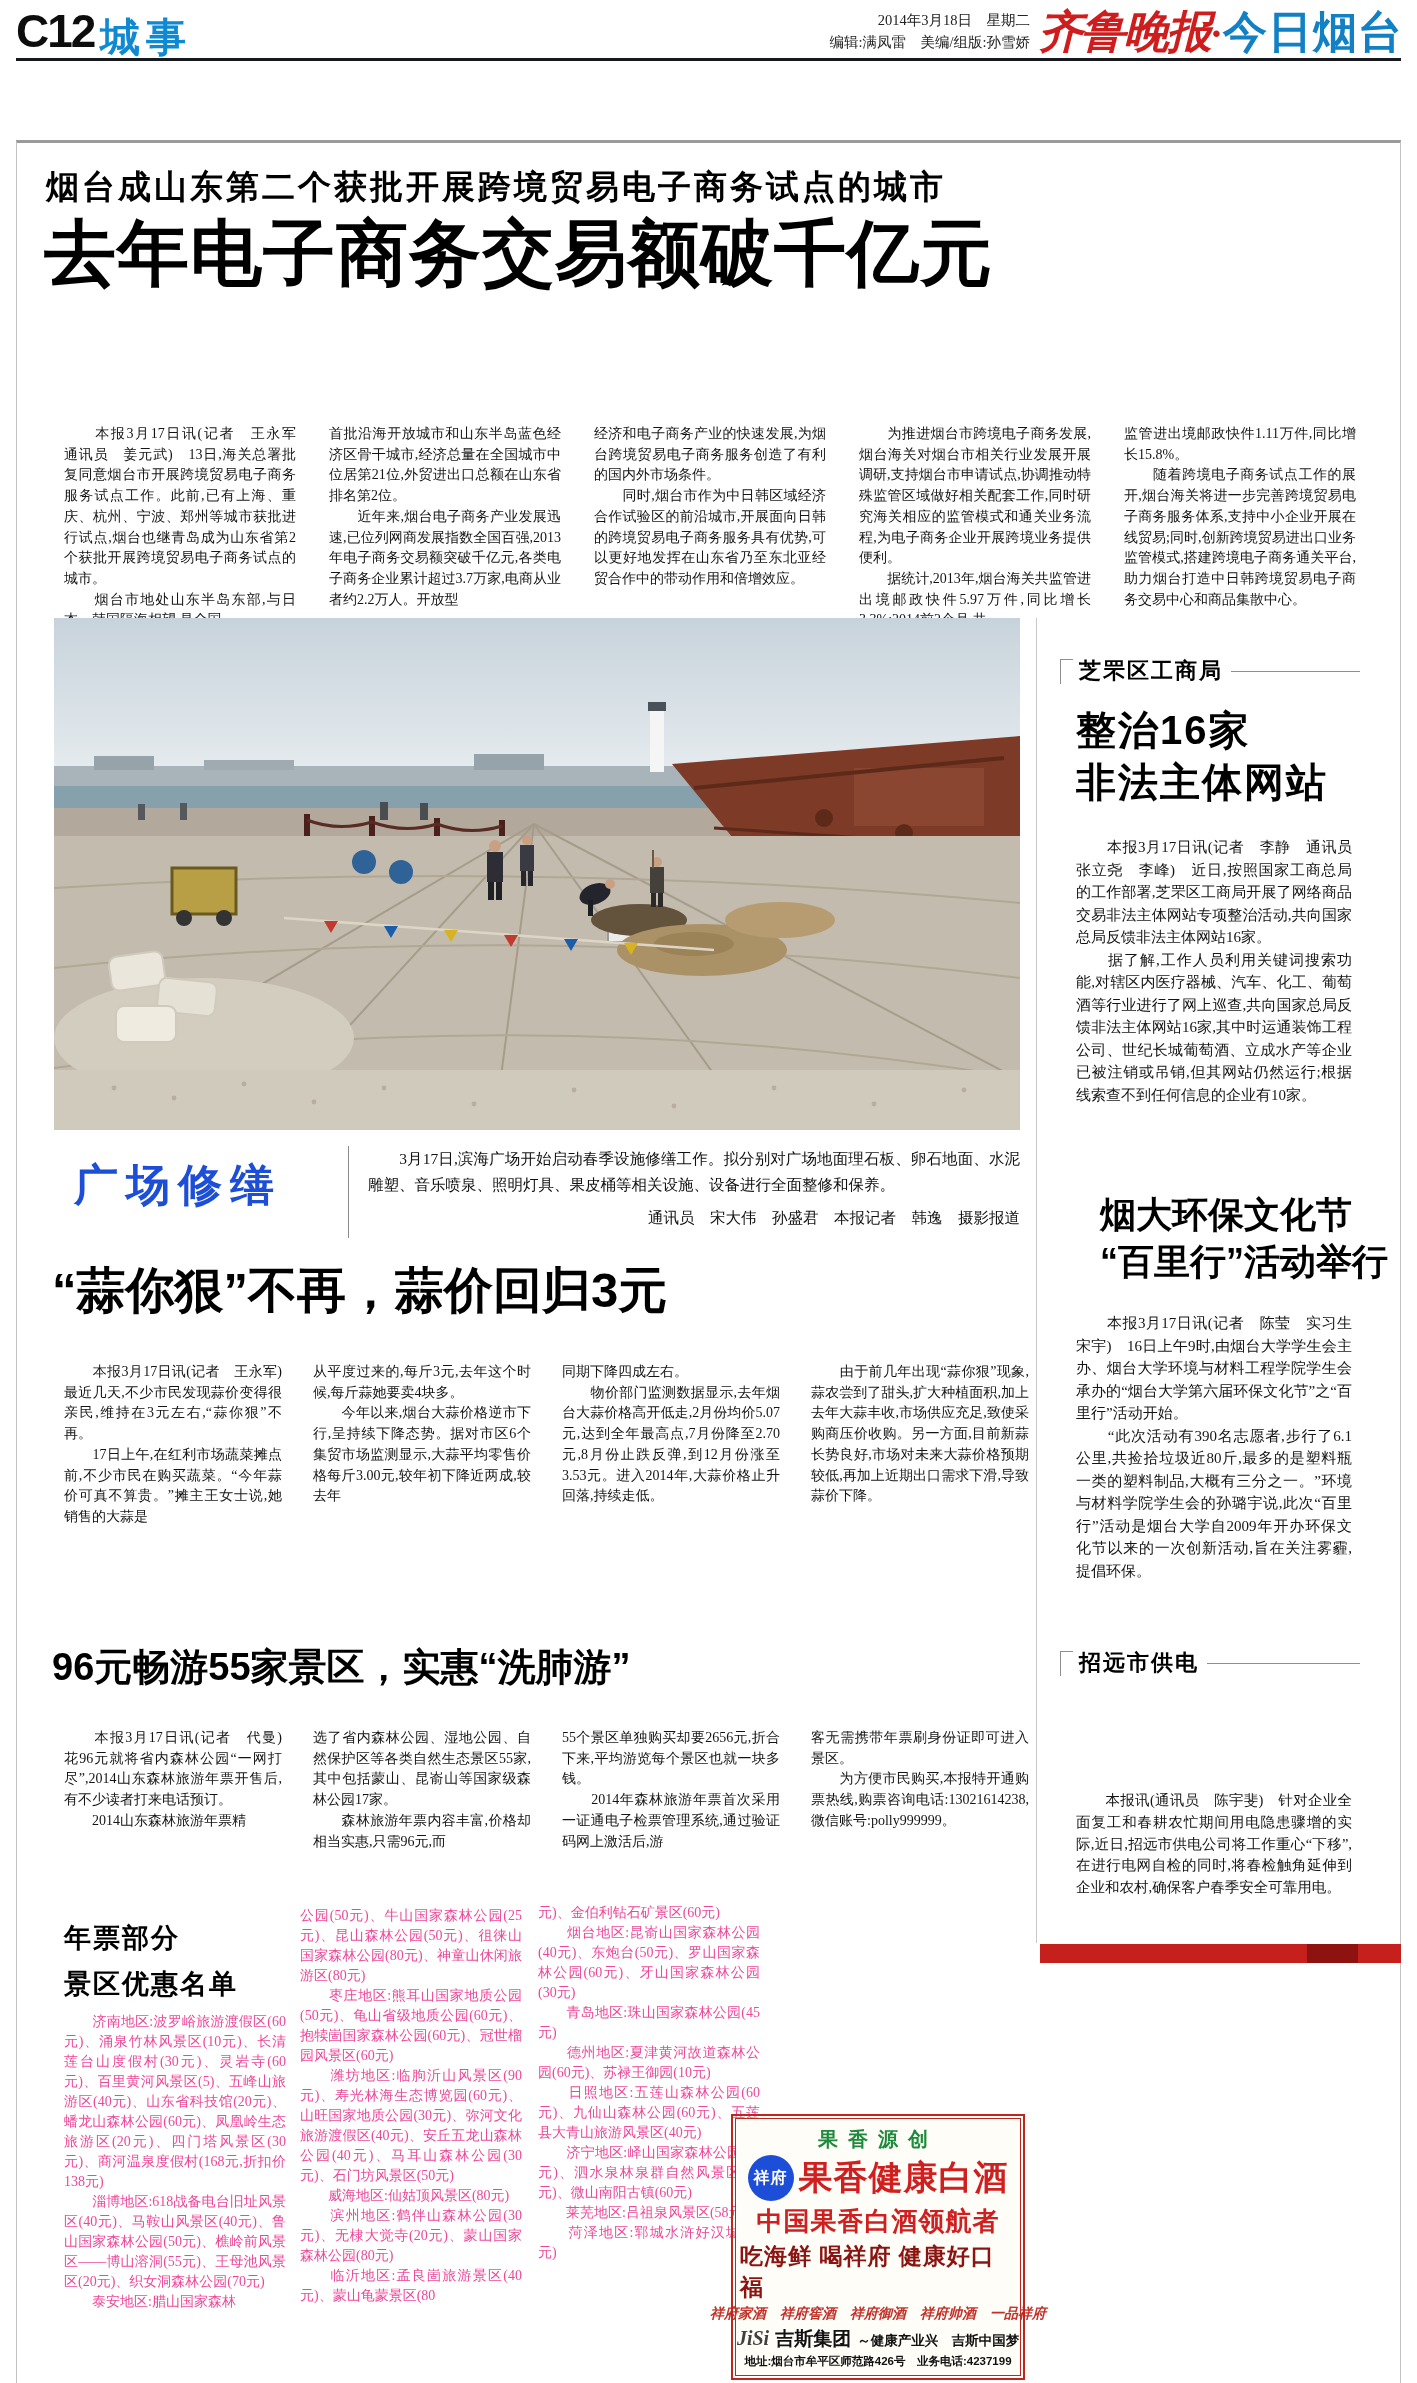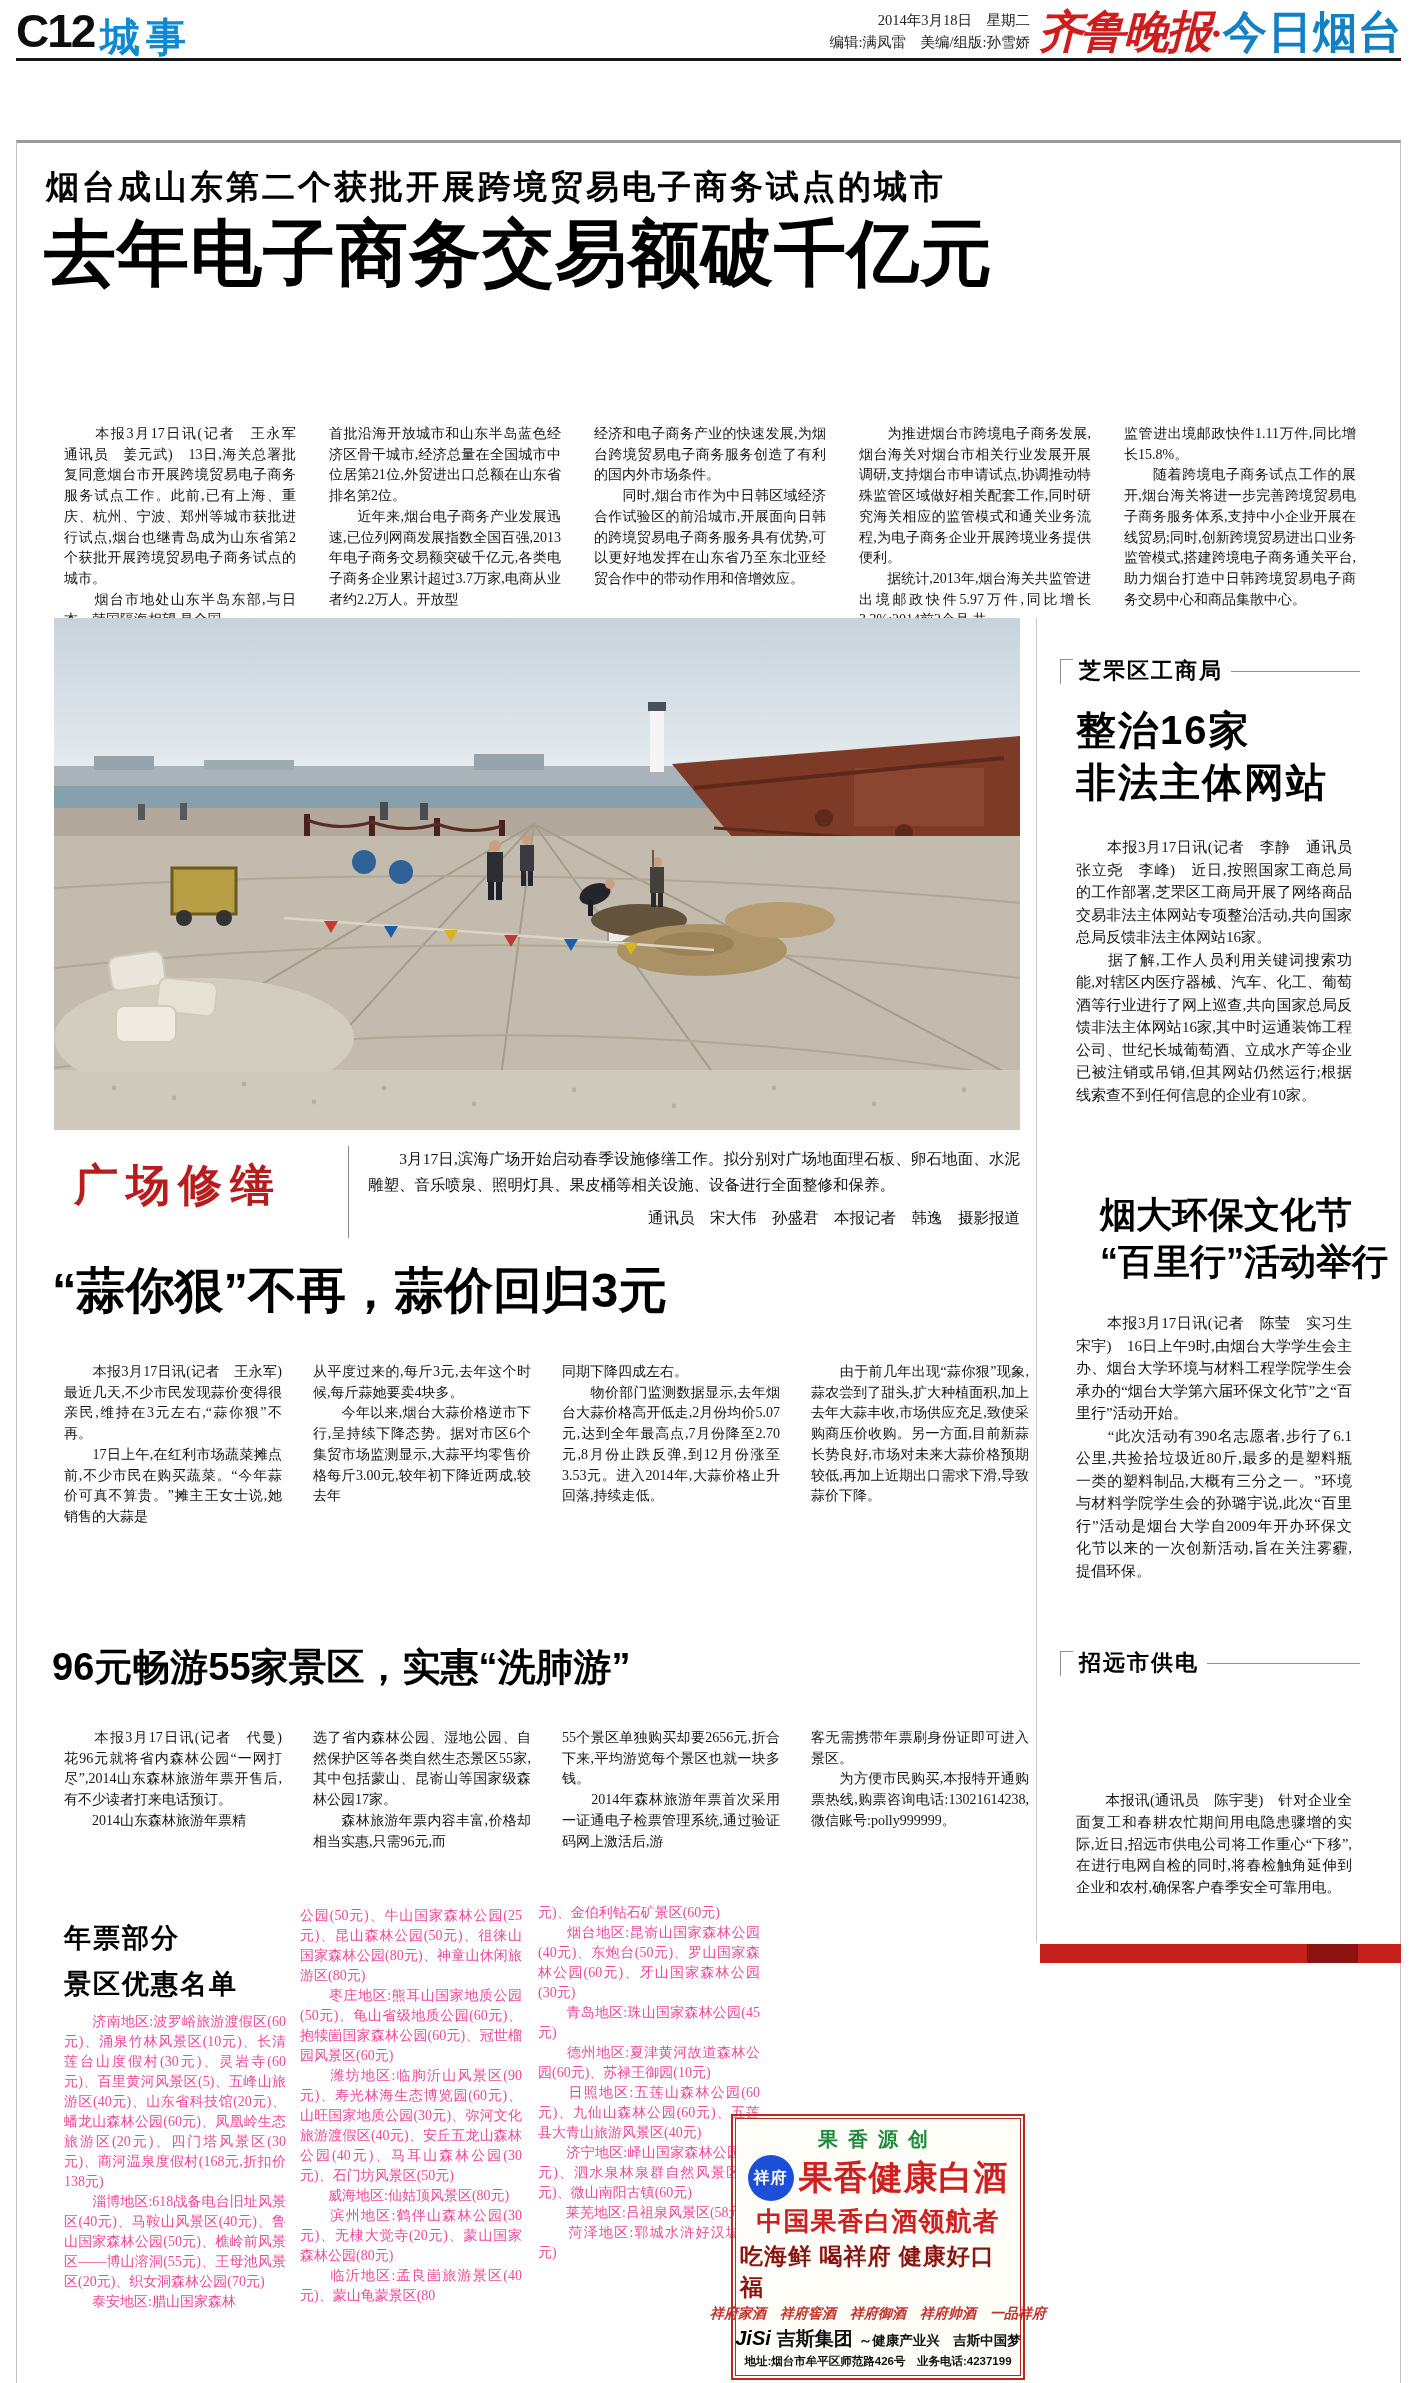--- a/index.html
+++ b/index.html
@@ -25,21 +25,21 @@
   
   .kicker{left:46px;top:165px;font-size:33px;font-weight:700;letter-spacing:3px;color:#000;}
   .headline1{left:44px;top:214px;width:990px;font-size:72px;font-weight:900;letter-spacing:1px;color:#000;line-height:1.1;}
   .bodycol{white-space:pre-line;text-align:justify;font-size:14px;line-height:1.48;color:#141414;}
   .leadcol{top:388px;width:232px;height:244px;overflow:hidden;margin-top:36px;}
 
   
   .photo{left:54px;top:618px;width:966px;height:512px;overflow:hidden;background:#cfd8dd;}
 
   
-  .cap-title{left:74px;top:1156px;font-size:44px;font-weight:800;letter-spacing:8px;color:#b91c1c;}
+  .cap-title{left:74px;top:1156px;font-size:44px;font-weight:800;letter-spacing:8px;color:#1d4ed8;}
   .cap-divider{left:348px;top:1146px;width:1px;height:92px;background:#8a8a8a;}
   .cap-text{left:368px;top:1146px;width:652px;font-size:15.5px;line-height:1.7;text-align:justify;white-space:pre-line;color:#111;}
   .cap-credit{left:368px;top:1208px;width:652px;font-size:15.5px;text-align:right;color:#111;}
 
   
   .headline2{left:52px;top:1258px;font-size:49px;font-weight:900;letter-spacing:0px;color:#000;}
   .a2col{top:1362px;width:218px;height:262px;overflow:hidden;}
   .headline3{left:52px;top:1642px;font-size:38px;font-weight:900;color:#000;}
   .a3col{top:1728px;width:218px;height:172px;overflow:hidden;}
 
@@ -53,21 +53,21 @@
       padding:7px 4px 6px 4px;box-sizing:border-box;}
   .ad-top{color:#1e8a3c;font-size:20px;font-weight:900;letter-spacing:10px;}
   .ad-prod-row{display:flex;align-items:center;gap:5px;}
   .ad-seal{width:46px;height:46px;border-radius:50%;background:#1d4ed8;color:#fff;display:flex;align-items:center;justify-content:center;
            font-size:16px;font-weight:700;letter-spacing:1px;flex:0 0 auto;}
   .ad-prod{color:#cf1f1f;font-size:34px;font-weight:900;letter-spacing:1px;}
   .ad-slogan1{color:#cf1f1f;font-size:26px;font-weight:900;letter-spacing:1px;}
   .ad-slogan2{color:#8b1410;font-size:23px;font-weight:900;letter-spacing:1px;}
   .ad-products{color:#c2322a;font-size:14px;font-weight:700;font-style:italic;white-space:nowrap;}
   .ad-brandrow{display:flex;align-items:baseline;gap:6px;white-space:nowrap;}
-  .ad-jisi{color:#000000;font-size:20px;font-weight:900;font-style:italic;}
+  .ad-jisi{color:#404040;font-size:20px;font-weight:900;font-style:italic;font-family:Liberation Serif, serif;}
   .ad-brand{color:#111;font-size:19px;font-weight:900;}
   .ad-brand-slogan{color:#111;font-size:13.5px;font-weight:700;}
   .ad-address{color:#111;font-size:11.5px;font-weight:700;white-space:nowrap;}
 
   
   .side-divider{left:1036px;top:618px;width:1px;height:1325px;background:#c9c9c9;}
   .side-kicker{left:1060px;width:300px;display:flex;align-items:center;}
   .sk-bracket{width:12px;height:24px;border-left:1px solid #8f8f8f;border-top:1px solid #8f8f8f;margin-right:6px;flex:0 0 auto;}
   .sk-text{font-size:22px;font-weight:700;letter-spacing:2px;color:#000;white-space:nowrap;}
   .sk-line{flex:1;height:1px;background:#8f8f8f;margin-left:8px;}

